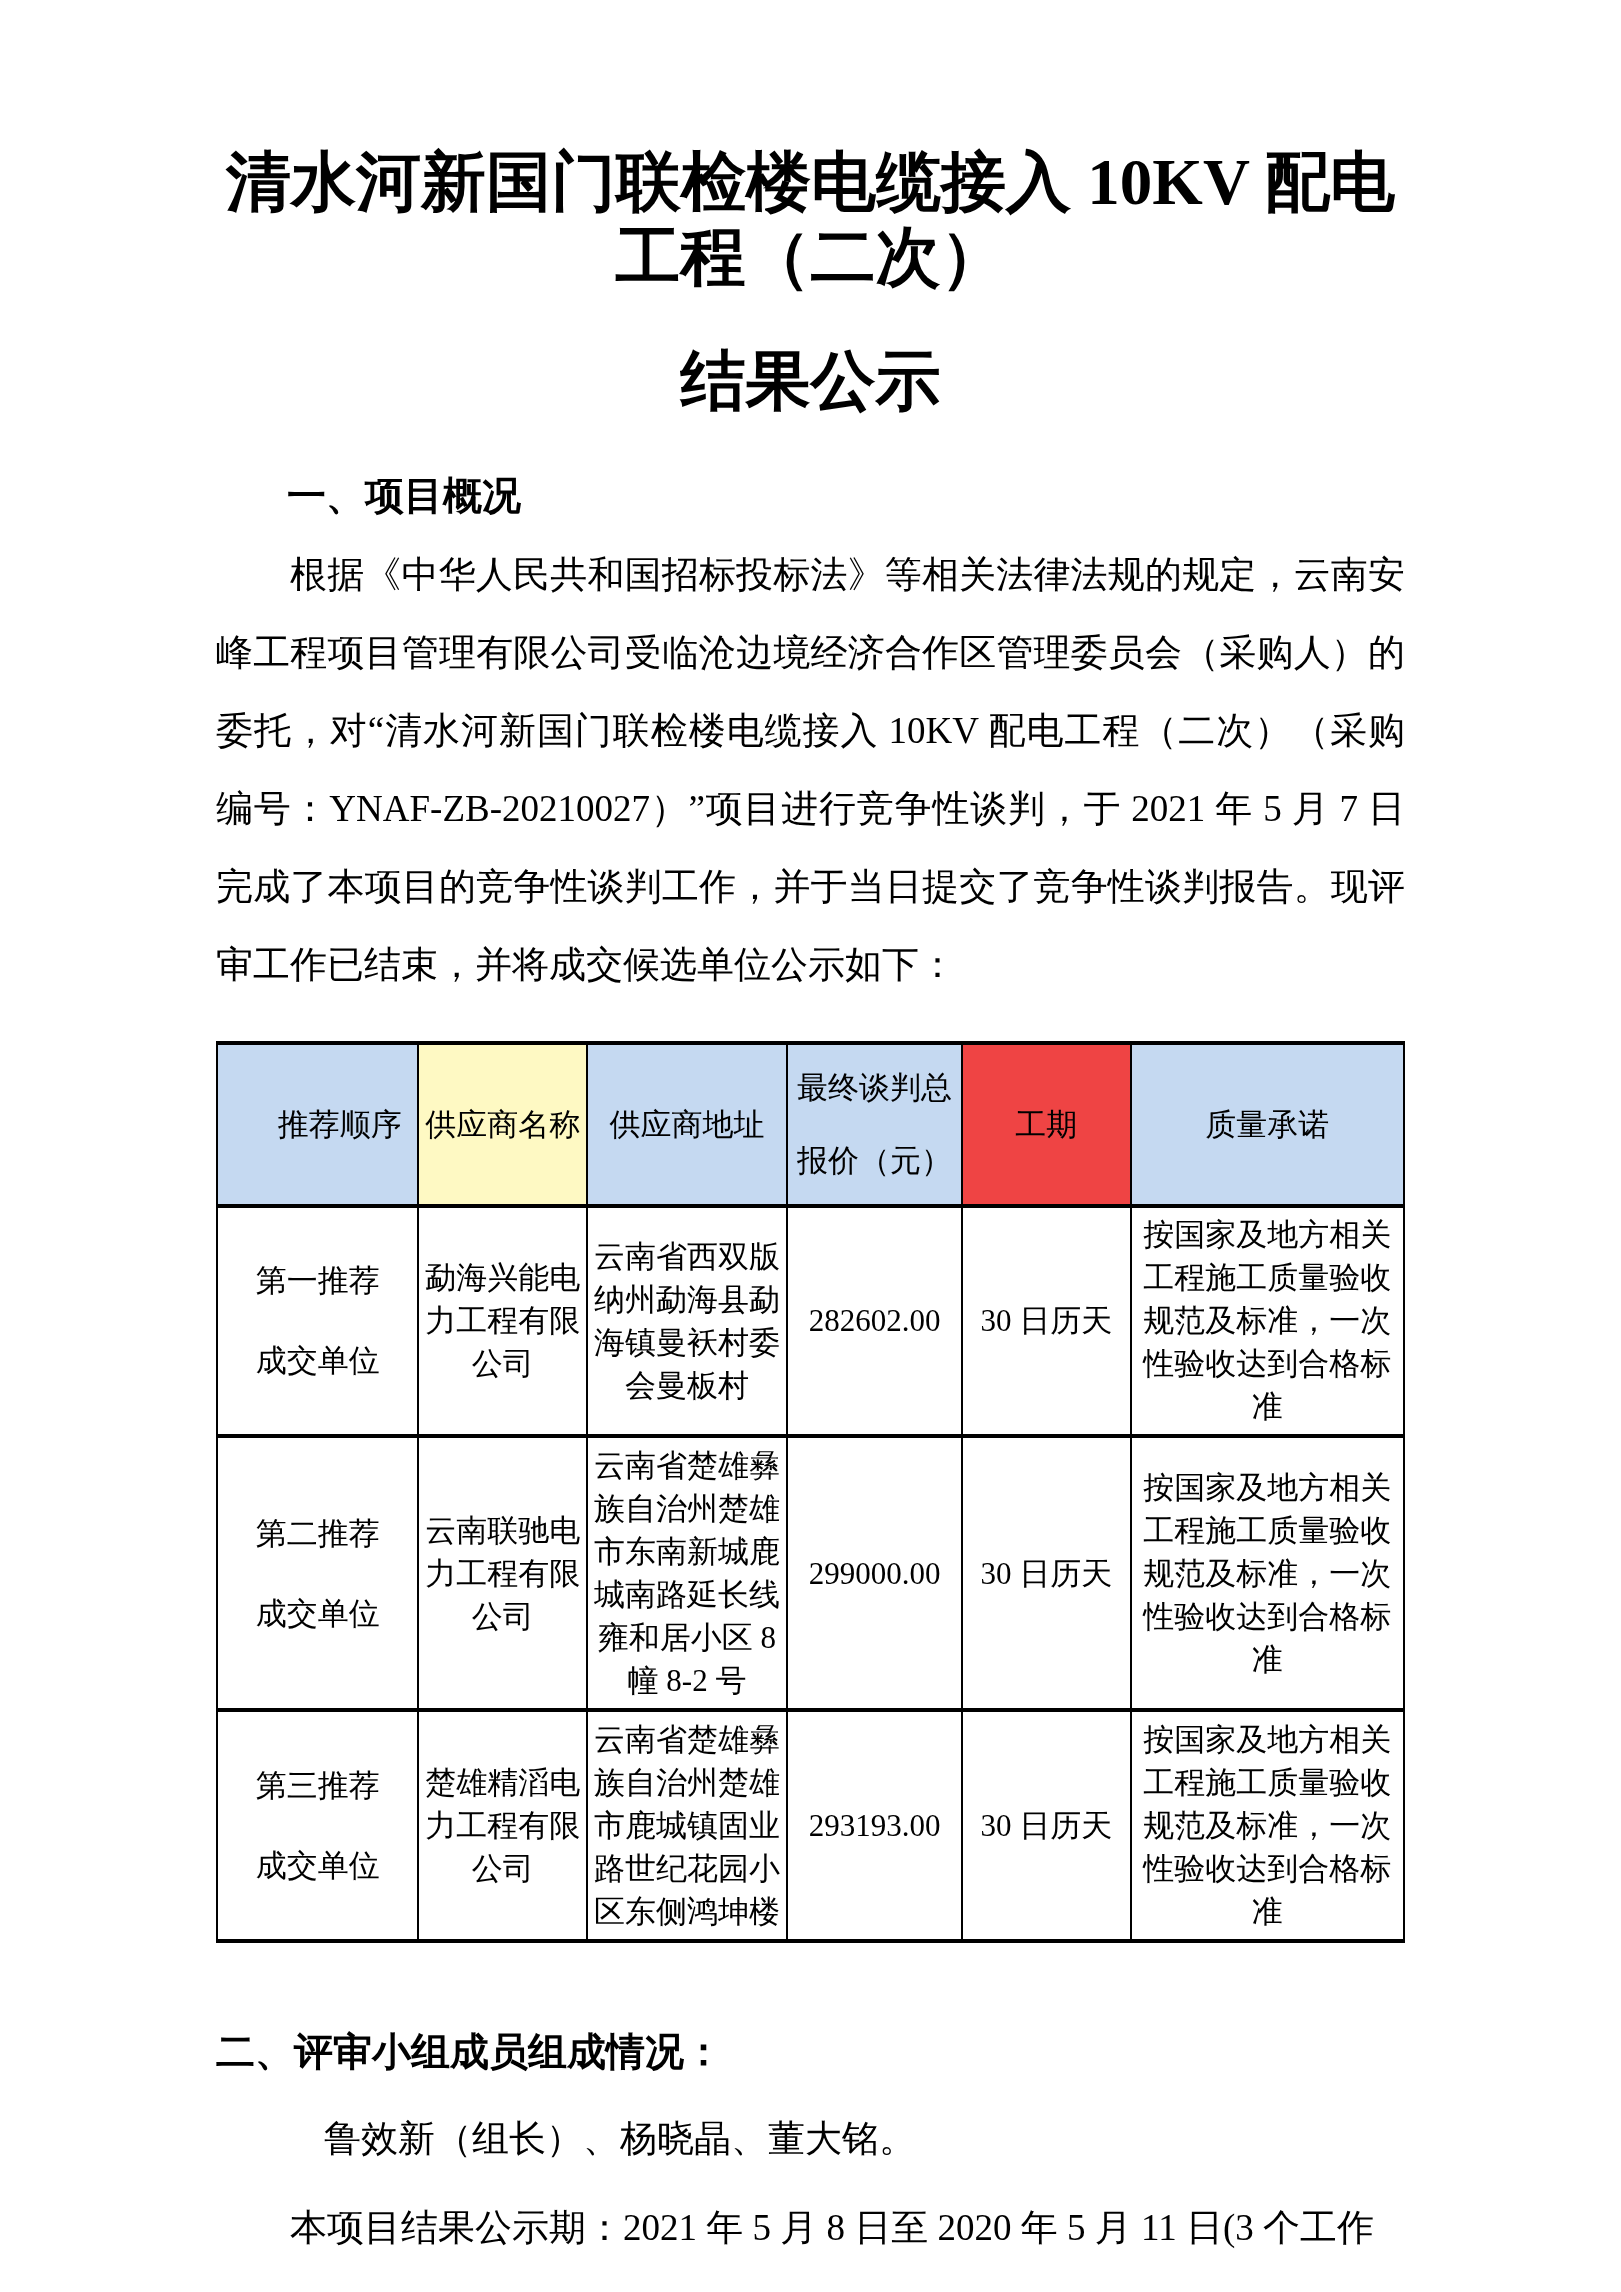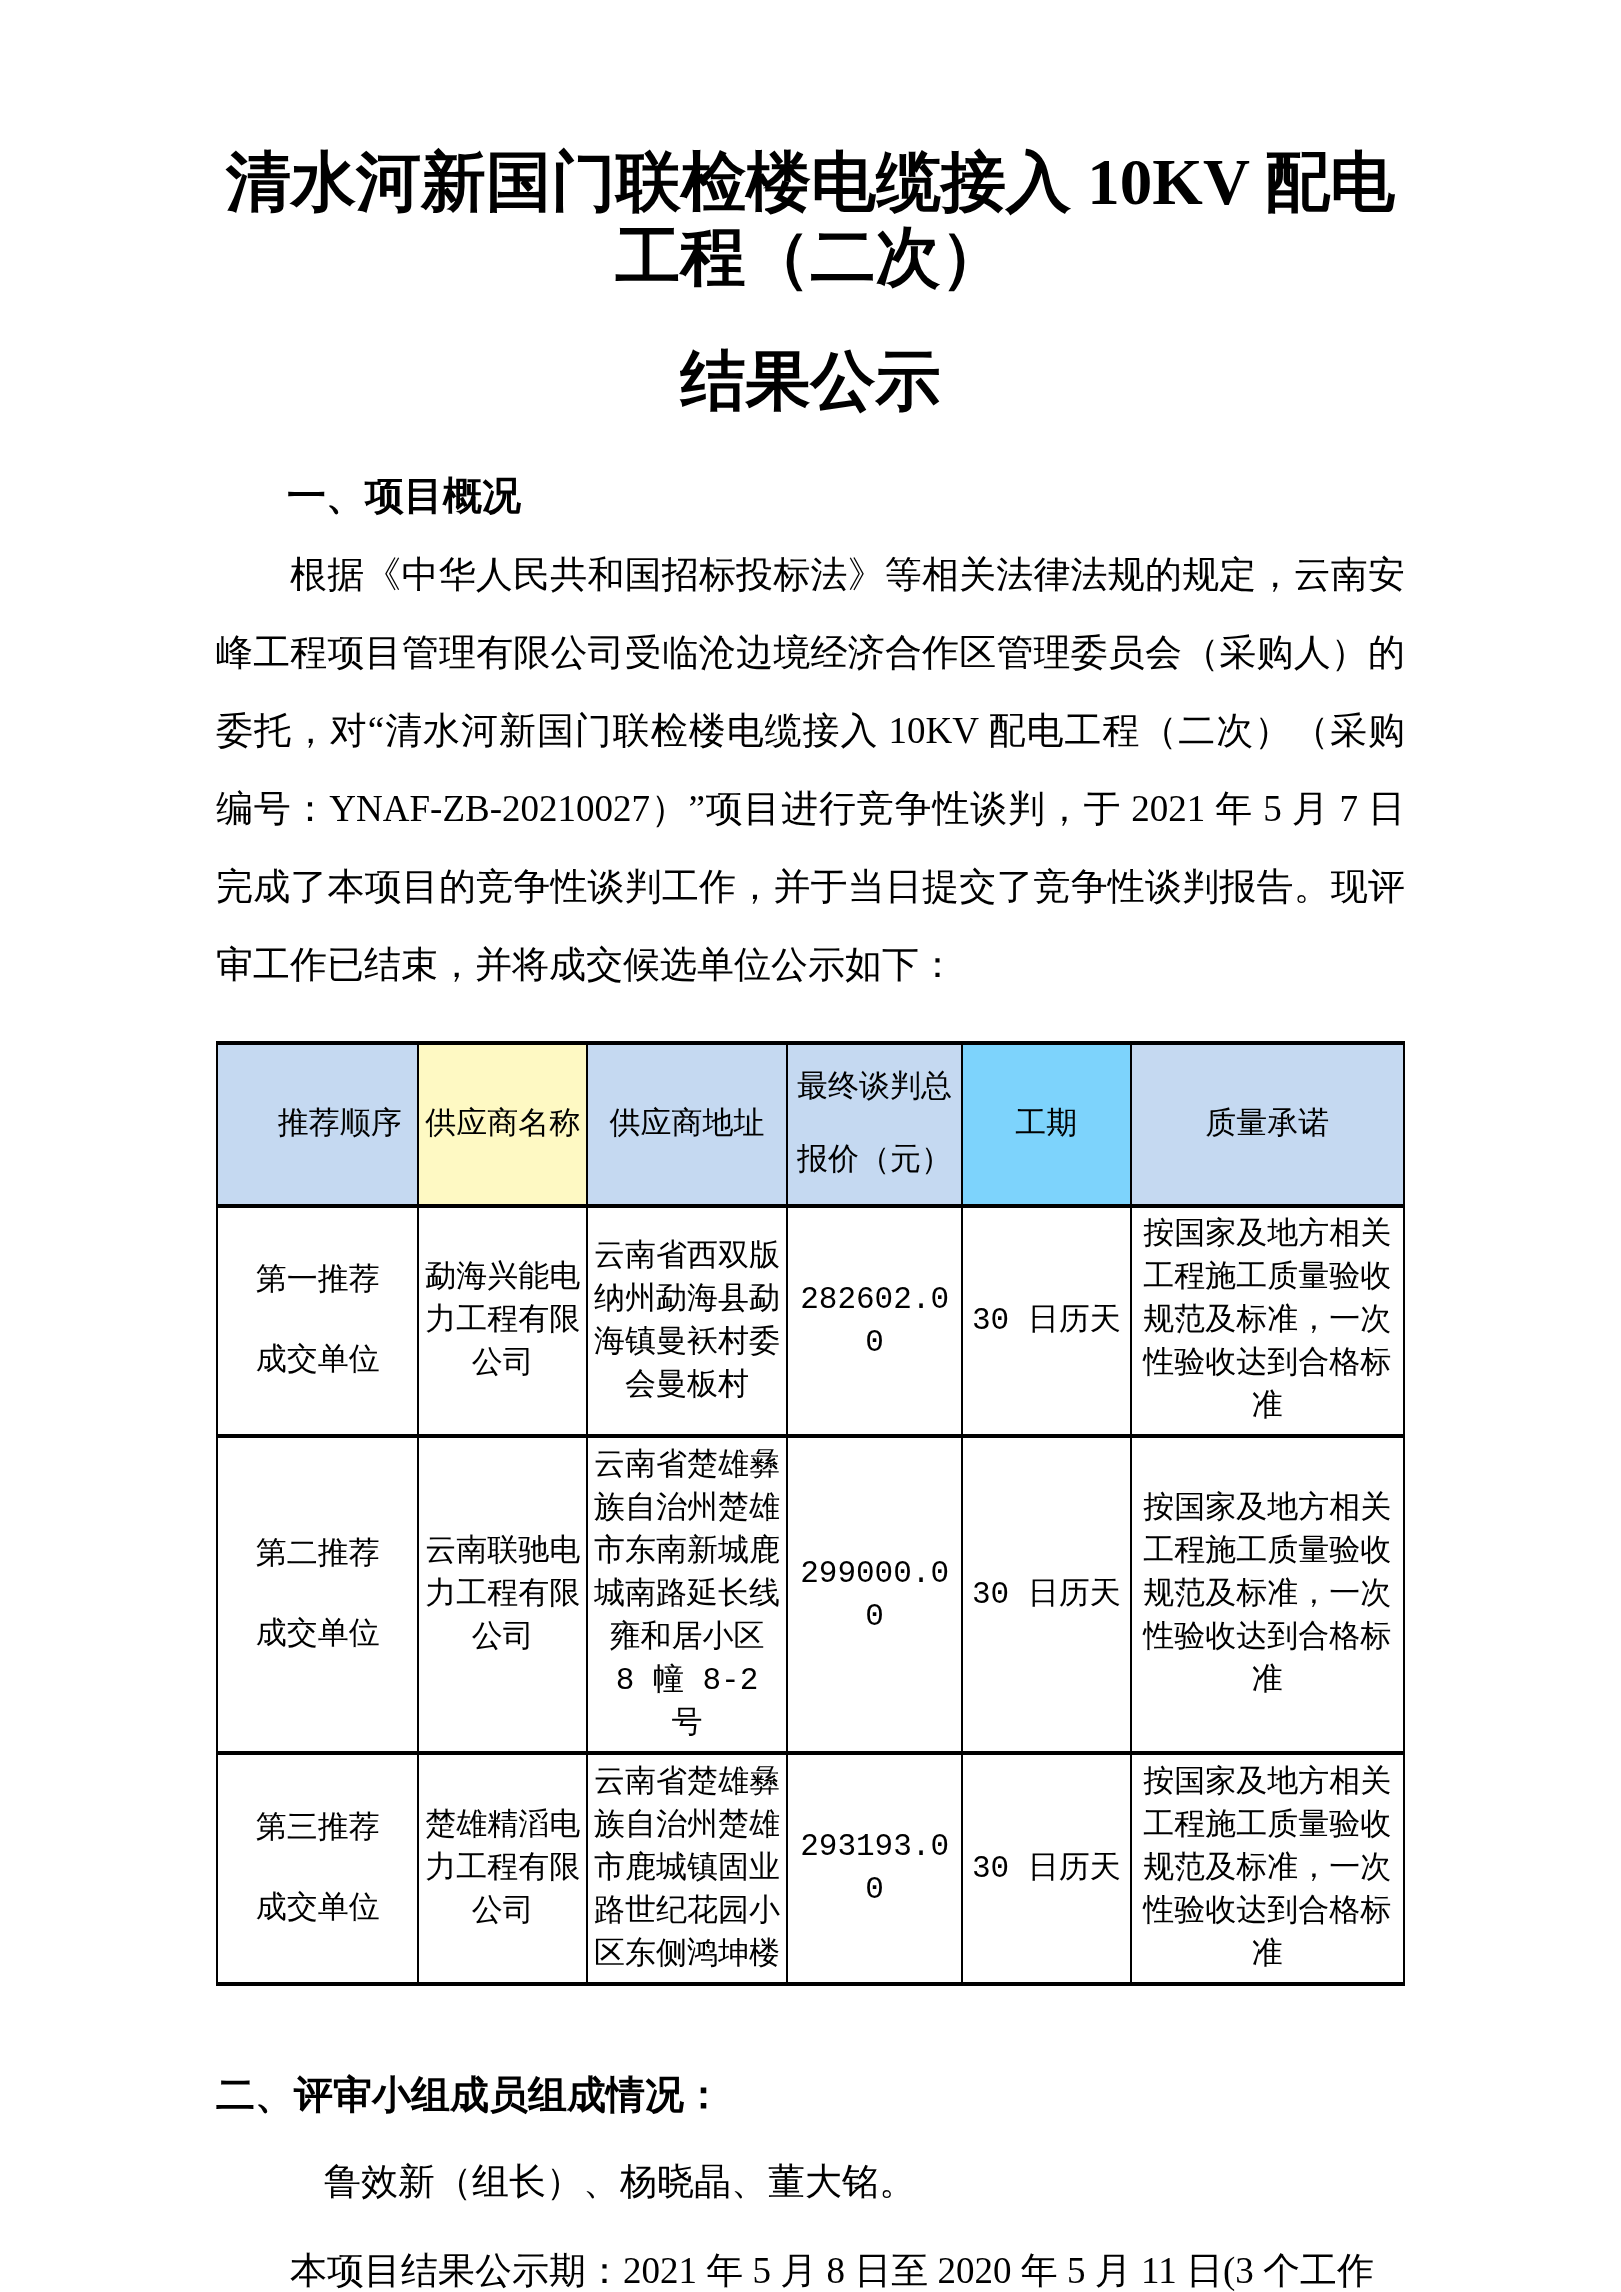--- a/index.html
+++ b/index.html
@@ -47,21 +47,20 @@
     border-left: 2px solid #000;
     border-right: 2px solid #000;
     border-top: 4.9px solid #000;
     border-bottom: 4.9px solid #000;
     text-align: center;
     vertical-align: middle;
     font-size: 31px;
     padding: 5.9px 3.9px;
     font-weight: normal;
     word-break: break-all;
-    font-family: Liberation Mono, monospace;
   }
   .result-table th {
     height: 147px;
     line-height: 73px;
   }
   .result-table td { line-height: 43px; }
   .result-table .col-rank     { width: 13.9%; }
   .result-table .col-supplier { width: 14.6%; }
   .result-table .col-address  { width: 17.5%; }
   .result-table .col-price    { width: 15.2%; }
@@ -90,21 +89,21 @@
 
   <p class="body-para">根据《中华人民共和国招标投标法》等相关法律法规的规定，云南安峰工程项目管理有限公司受临沧边境经济合作区管理委员会（采购人）的委托，对“清水河新国门联检楼电缆接入 10KV 配电工程（二次）（采购编号：YNAF-ZB-20210027）”项目进行竞争性谈判，于 2021 年 5 月 7 日完成了本项目的竞争性谈判工作，并于当日提交了竞争性谈判报告。现评审工作已结束，并将成交候选单位公示如下：</p>
 
   <table class="result-table">
     <thead>
       <tr>
         <th class="col-rank th-rank" style="background-color: rgb(197, 217, 241); padding-left: 48px;">推荐顺序</th>
         <th class="col-supplier" style="background-color: #fef9c3;">供应商名称</th>
         <th class="col-address" style="background-color: rgb(197, 217, 241);">供应商地址</th>
         <th class="col-price" style="background-color: rgb(197, 217, 241);">最终谈判总报价（元）</th>
-        <th class="col-duration" style="background-color: #7dd3fc;">工期</th>
+        <th class="col-duration" style="background-color: #ef4444;">工期</th>
         <th class="col-quality" style="background-color: rgb(197, 217, 241);">质量承诺</th>
       </tr>
     </thead>
     <tbody>
       <tr>
         <td class="rank-cell">
           <div class="rank-line">第一推荐</div>
           <div class="rank-line">成交单位</div>
         </td>
         <td>勐海兴能电力工程有限公司</td>

